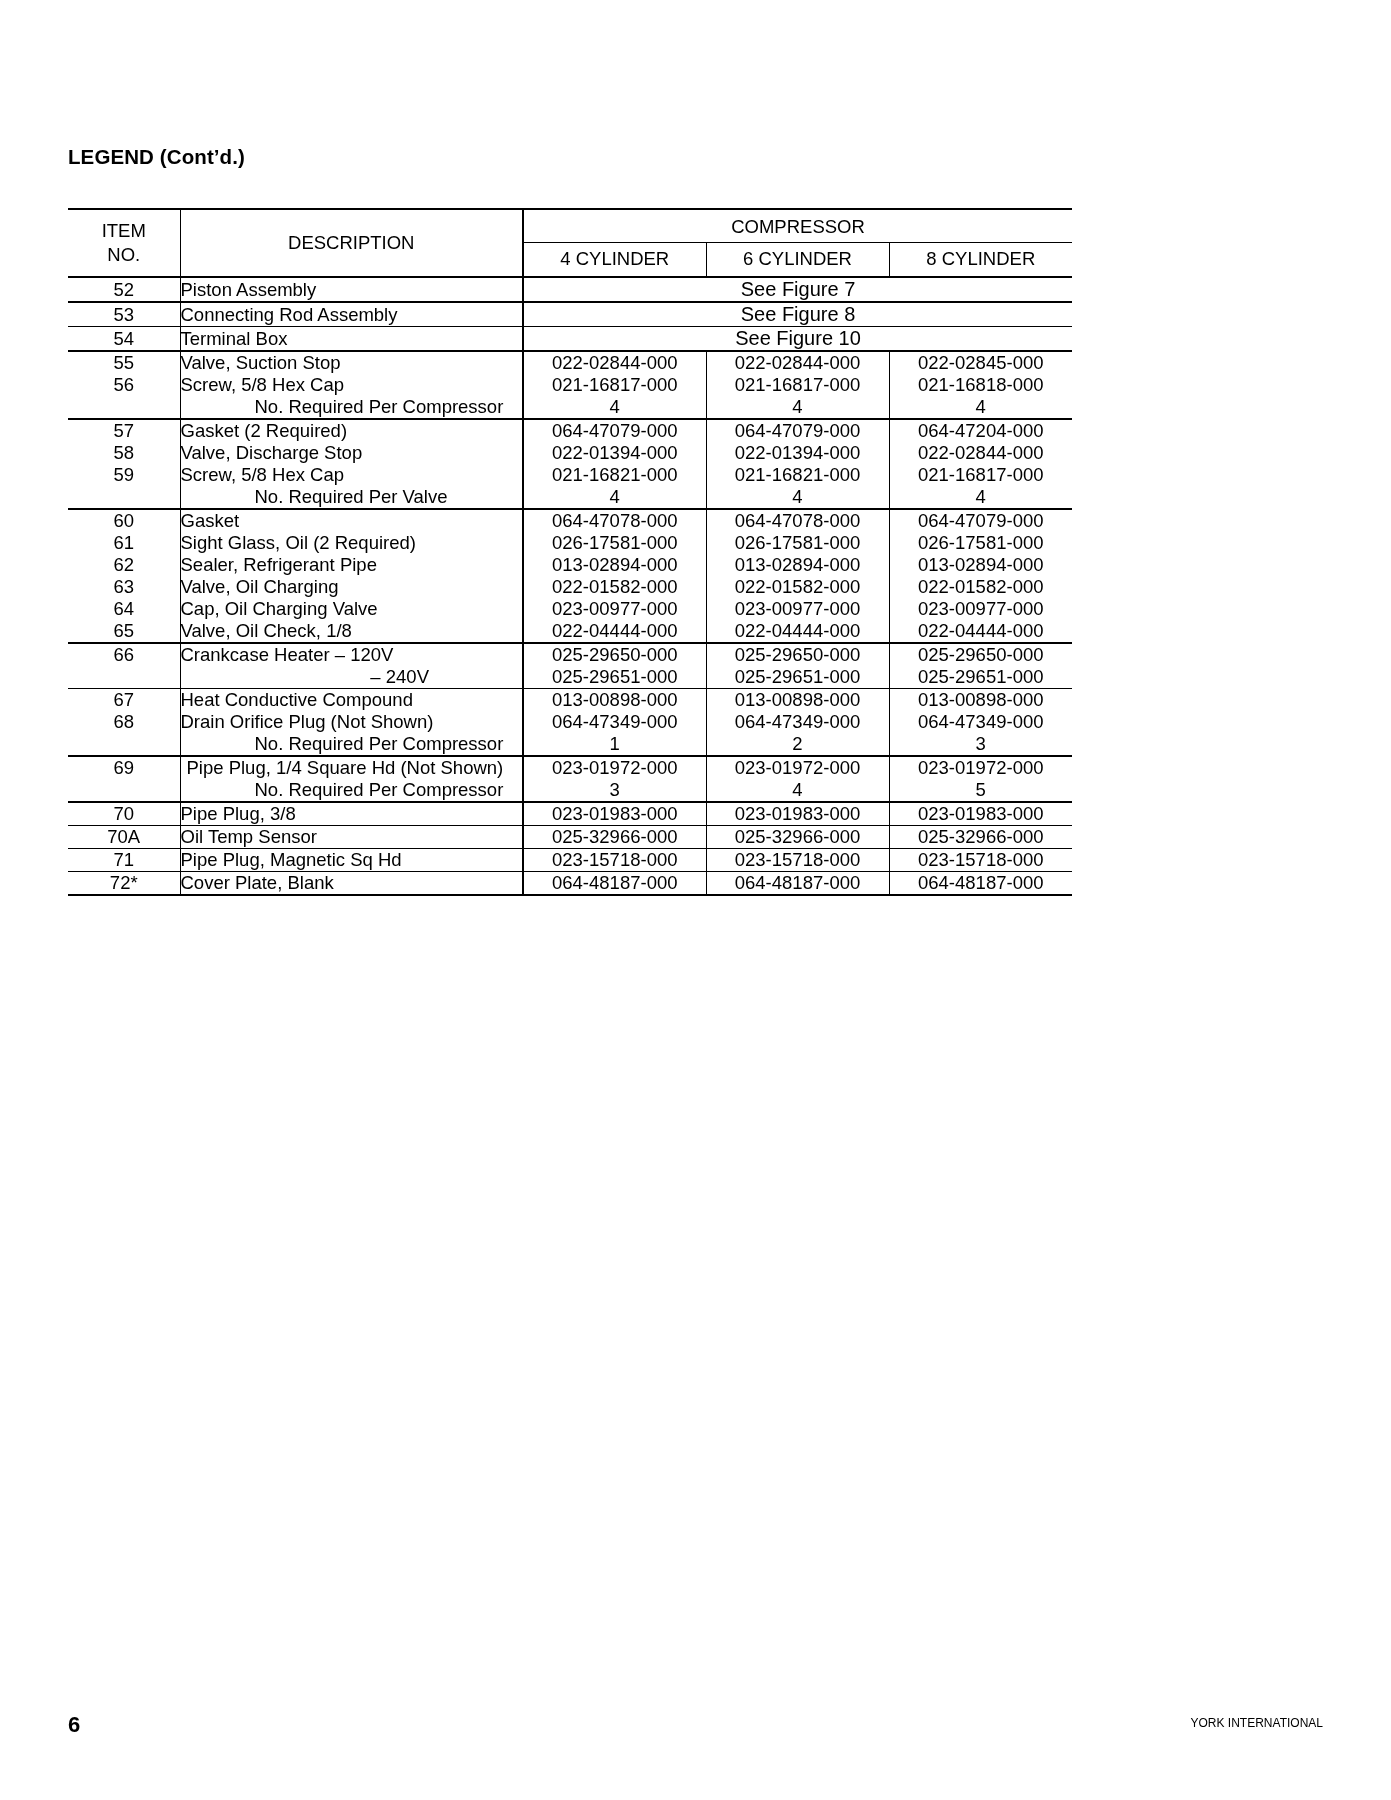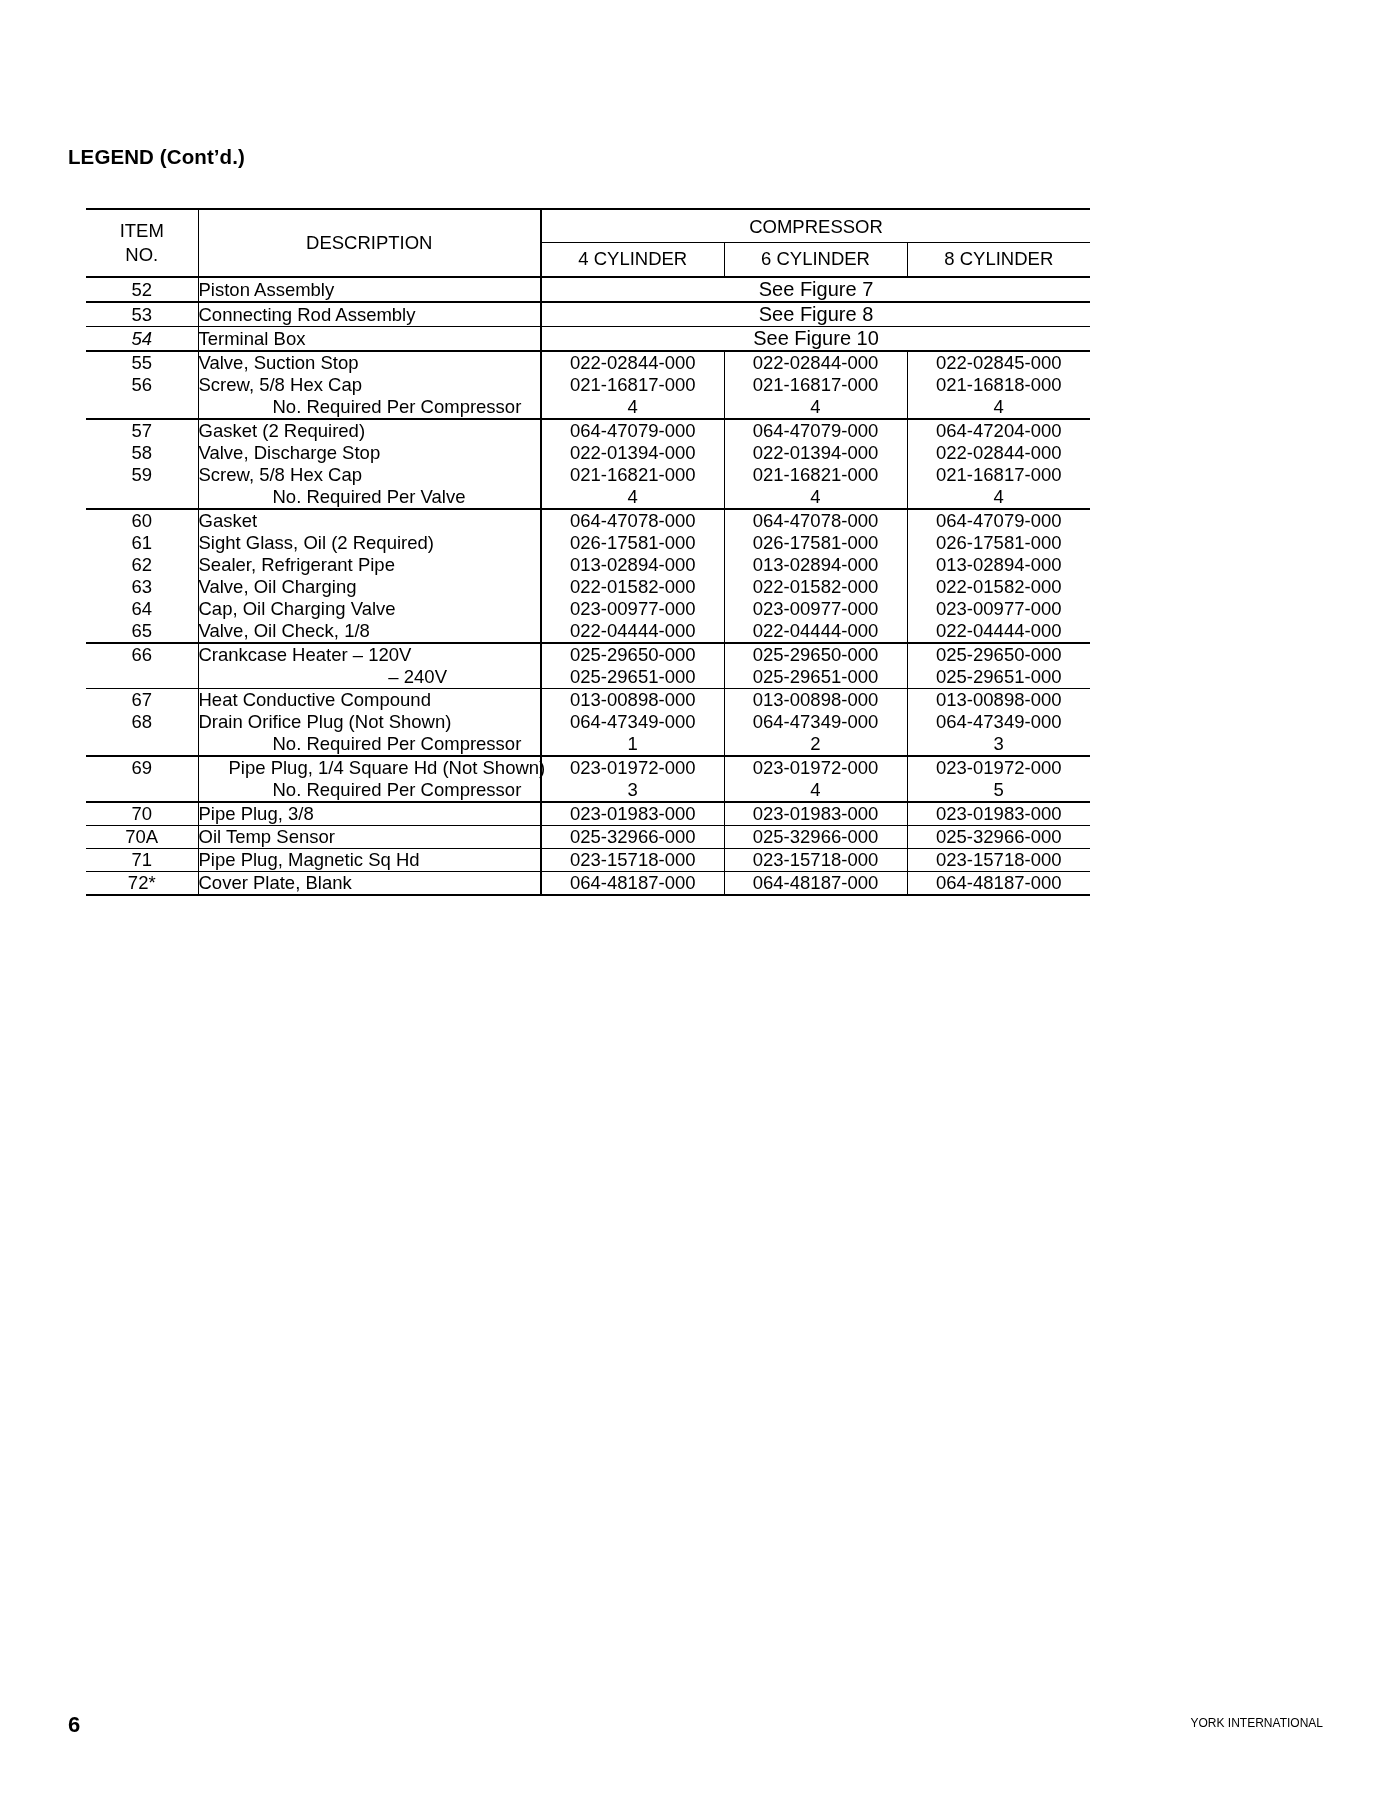--- a/index.html
+++ b/index.html
@@ -25,21 +25,21 @@
   .doc-title {
     position: absolute;
     left: 68px;
     top: 145px;
     font-size: 20.5px;
     font-weight: bold;
     letter-spacing: 0.1px;
   }
   table.legend {
     position: absolute;
-    left: 86px;
+    left: 68px;
     top: 208px;
     width: 1004px;
     border-collapse: collapse;
     table-layout: fixed;
     font-size: 18px;
   }
   table.legend td, table.legend th {
     padding: 0;
     vertical-align: middle;
     font-weight: normal;
@@ -157,21 +157,21 @@
         <td class="cell-span bt-thick" colspan="3">See Figure 7</td>
       </tr>
 
       <tr>
         <td class="cell-item bt-thick br-thin">53</td>
         <td class="cell-desc bt-thick br-thick">Connecting Rod Assembly</td>
         <td class="cell-span bt-thick" colspan="3">See Figure 8</td>
       </tr>
 
       <tr>
-        <td class="cell-item bt-thin br-thin" style="border-top:1.1px solid #000;font-style:italic;">54</td>
+        <td class="cell-item bt-thin br-thin" style="border-top:1.1px solid #000;">54</td>
         <td class="cell-desc br-thick" style="border-top:1.1px solid #000;">Terminal Box</td>
         <td class="cell-span" style="border-top:1.1px solid #000;" colspan="3">See Figure 10</td>
       </tr>
 
       <tr>
         <td class="cell-item bt-thick br-thin">55</td>
         <td class="cell-desc bt-thick br-thick">Valve, Suction Stop</td>
         <td class="cell-pn bt-thick br-thin">022-02844-000</td>
         <td class="cell-pn bt-thick br-thin">022-02844-000</td>
         <td class="cell-pn bt-thick">022-02845-000</td>
@@ -305,21 +305,21 @@
       <tr class="tight">
         <td class="cell-item br-thin"></td>
         <td class="cell-desc indent br-thick">No. Required Per Compressor</td>
         <td class="qty br-thin">1</td>
         <td class="qty br-thin">2</td>
         <td class="qty">3</td>
       </tr>
 
       <tr class="tight">
         <td class="cell-item bt-thick br-thin">69</td>
-        <td class="cell-desc bt-thick br-thick" style="padding-left:30px;">Pipe Plug, 1/4 Square Hd (Not Shown)</td>
+        <td class="cell-desc bt-thick br-thick" style="padding-left:6px;">Pipe Plug, 1/4 Square Hd (Not Shown)</td>
         <td class="cell-pn bt-thick br-thin">023-01972-000</td>
         <td class="cell-pn bt-thick br-thin">023-01972-000</td>
         <td class="cell-pn bt-thick">023-01972-000</td>
       </tr>
       <tr class="tight">
         <td class="cell-item br-thin"></td>
         <td class="cell-desc indent br-thick">No. Required Per Compressor</td>
         <td class="qty br-thin">3</td>
         <td class="qty br-thin">4</td>
         <td class="qty">5</td>

